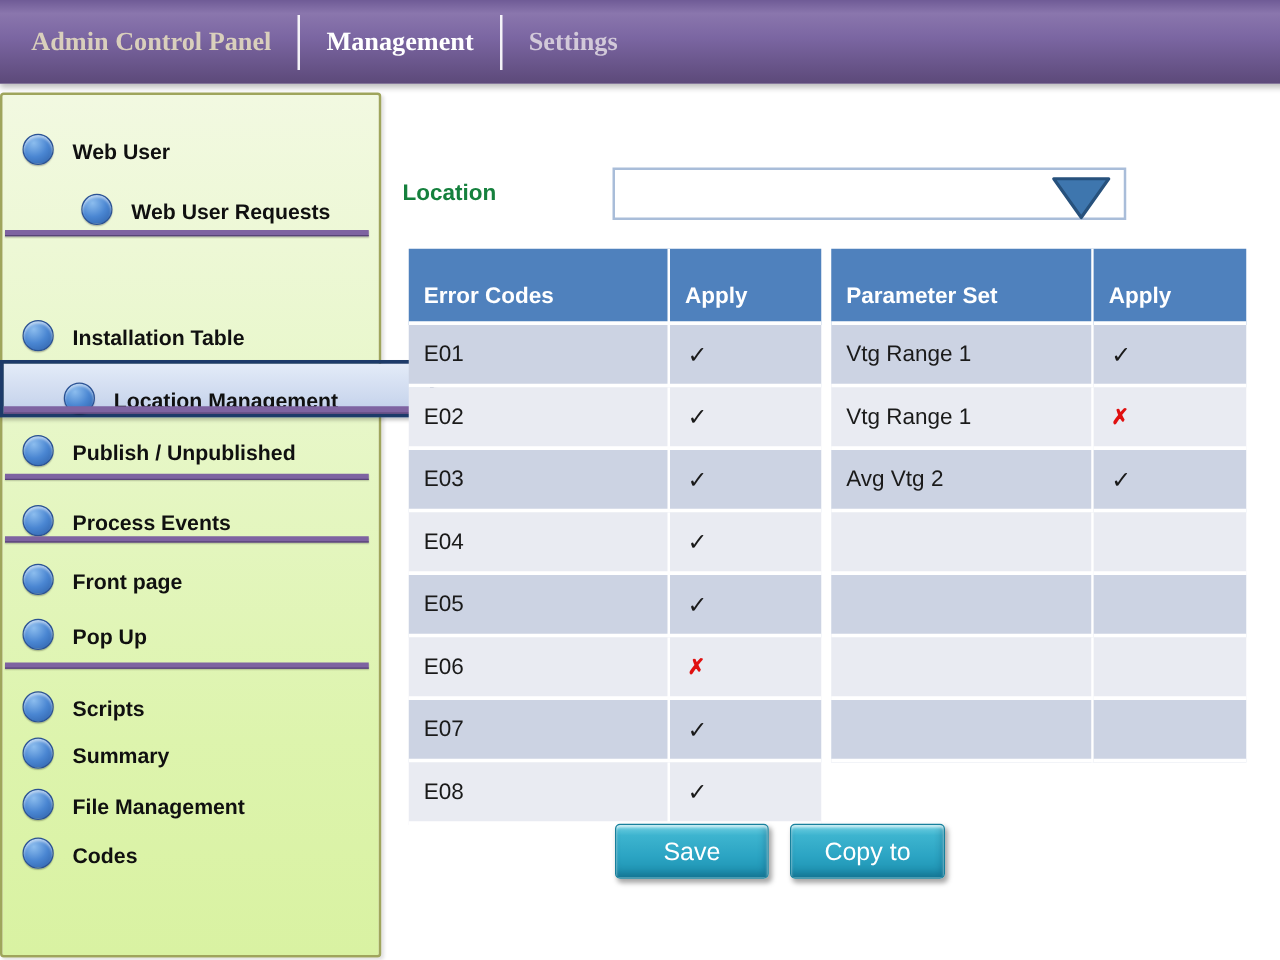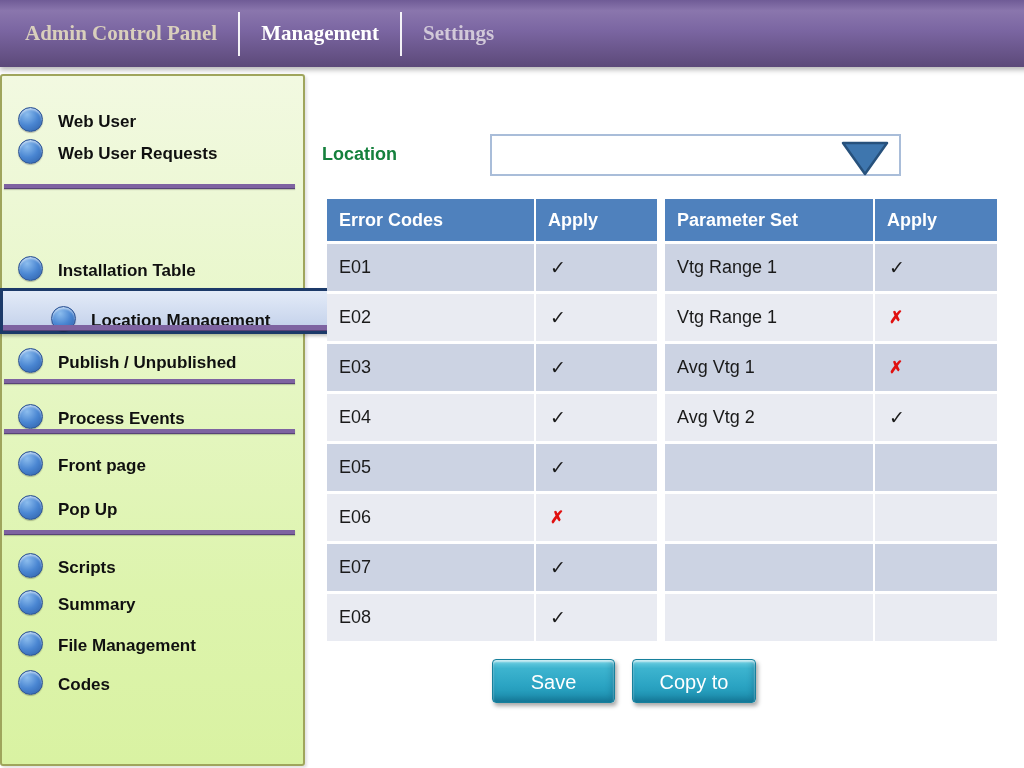--- a/index.html
+++ b/index.html
@@ -69,21 +69,21 @@
     position:absolute;left:10px;top:9px;font-size:17px;color:#222;
   }
   .dd-arrow{position:absolute;right:8px;top:3px;}
   
   .tbl{
     position:absolute;border-collapse:separate;border-spacing:0;
     font-size:18px;color:#1a1a1a;table-layout:fixed;
   }
   .tbl th{
     background:#4f81bd;color:#ffffff;font-weight:bold;text-align:left;
-    height:42px;padding:0 0 0 12px;
+    height:42px;padding:16px 0 0 12px;
     border-bottom:3px solid #ffffff;font-size:18px;
   }
   .tbl th.first, .tbl td.name-cell{border-right:2px solid #ffffff;}
   .tbl td{
     height:47px;padding:0 0 0 12px;vertical-align:middle;
     border-bottom:3px solid #ffffff;
   }
   .tbl tbody tr:nth-child(odd) td{background:#ccd3e3;}
   .tbl tbody tr:nth-child(even) td{background:#e9ebf2;}
   .tbl td.apply-cell{padding-left:14px;}
@@ -113,21 +113,21 @@
   <span class="hdr-mgmt">Management</span>
   <span class="hdr-div"></span>
   <span class="hdr-set">Settings</span>
 </div>
 
 <div class="sidebar">
   <div class="side-item" style="top:24px;">
     <span class="bullet"></span>
     <span>Web User</span>
   </div>
-  <div class="side-item" style="top:56px;">
+  <div class="side-item" style="top:72px;padding-left:47px;">
     <span class="bullet"></span>
     <span>Web User Requests</span>
   </div>
   <div class="side-divider" style="top:108px;"></div>
 
   <div class="side-item" style="top:173px;">
     <span class="bullet"></span>
     <span>Installation Table</span>
   </div>
   <div class="side-item selected" style="top:212px;">
@@ -246,24 +246,20 @@
   <tbody>
     <tr>
       <td class="name-cell">Vtg Range 1</td>
       <td class="apply-cell"><span class="mark">✓</span></td>
     </tr>
     <tr>
       <td class="name-cell">Vtg Range 1</td>
       <td class="apply-cell"><span class="mark mark-red">✗</span></td>
     </tr>
     <tr>
-      <td class="name-cell">Avg Vtg 1</td>
-      <td class="apply-cell"><span class="mark mark-red">✗</span></td>
-    </tr>
-    <tr>
       <td class="name-cell">Avg Vtg 2</td>
       <td class="apply-cell"><span class="mark">✓</span></td>
     </tr>
     <tr>
       <td class="name-cell"></td>
       <td class="apply-cell"><span class="mark"></span></td>
     </tr>
     <tr>
       <td class="name-cell"></td>
       <td class="apply-cell"><span class="mark"></span></td>

